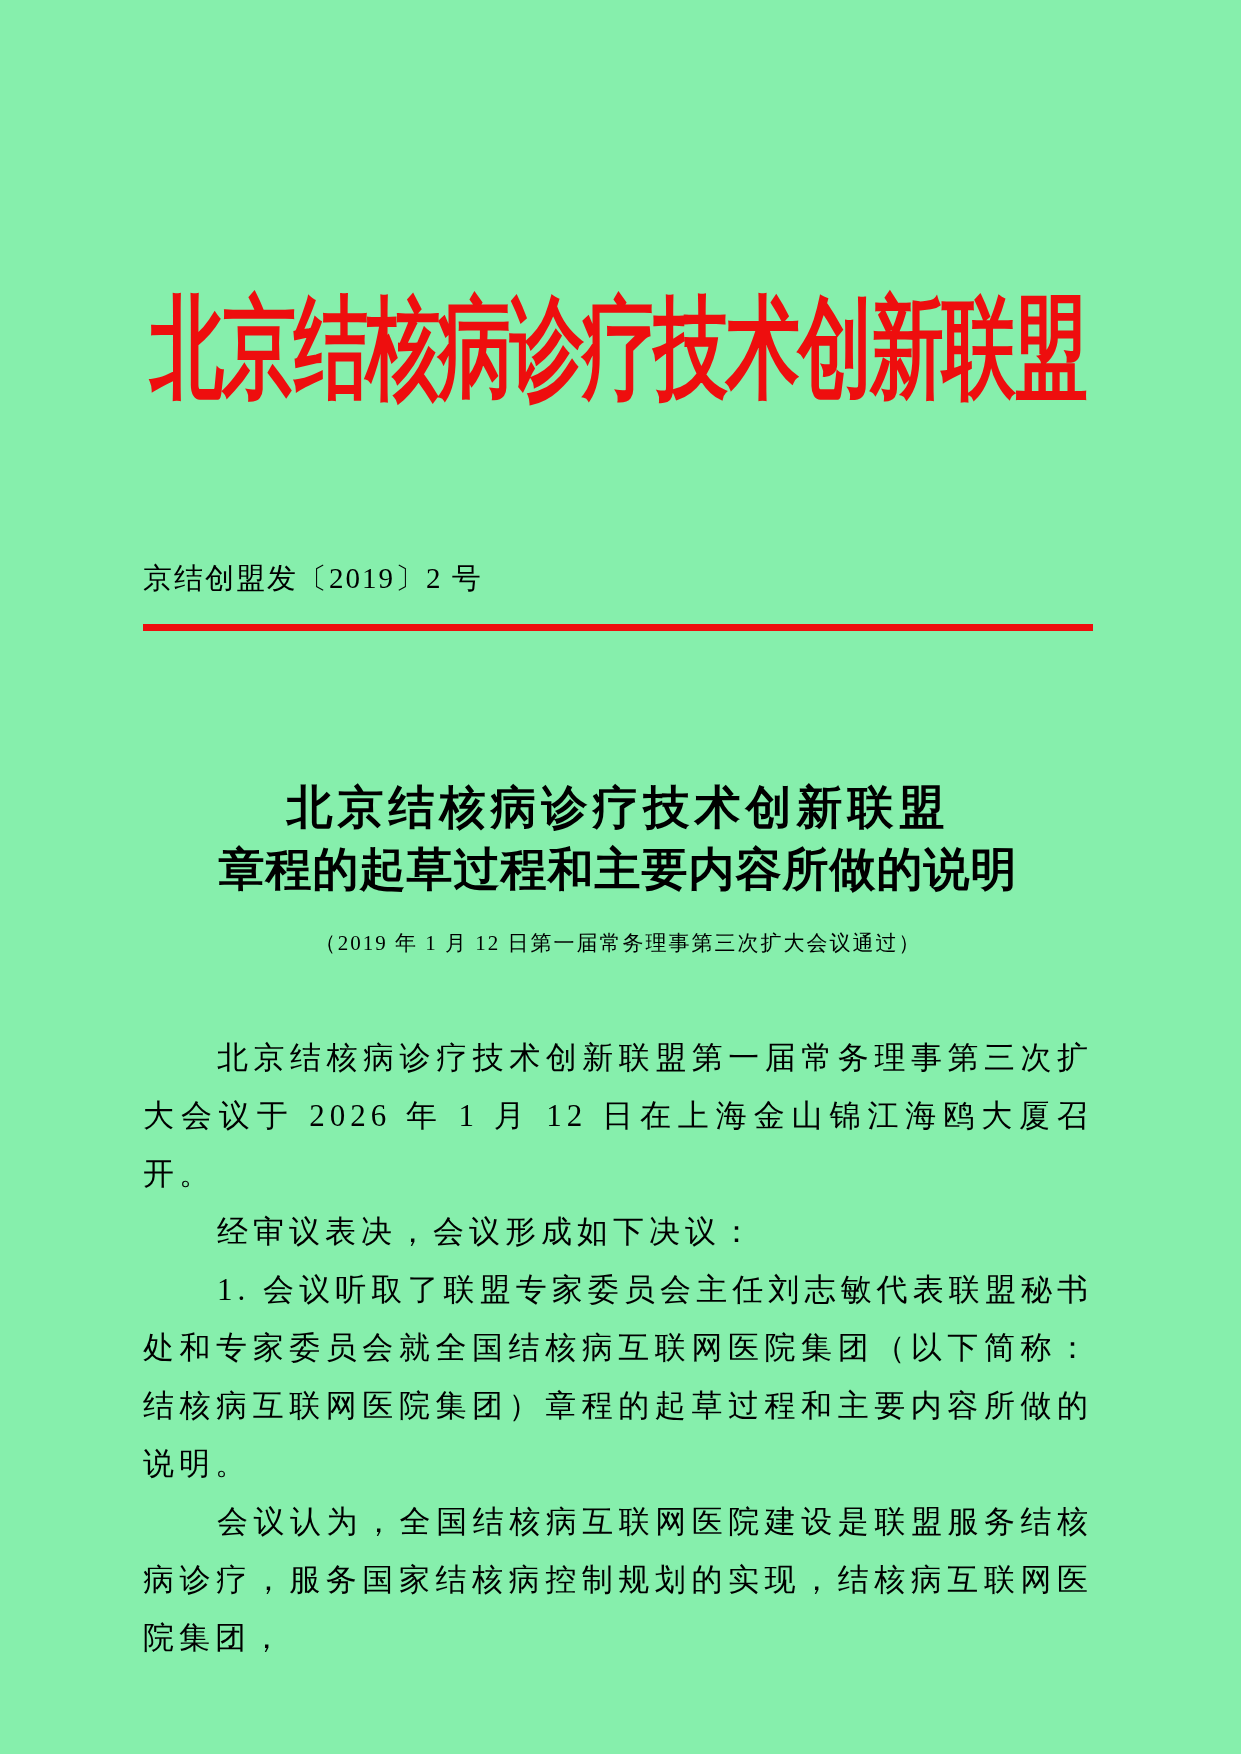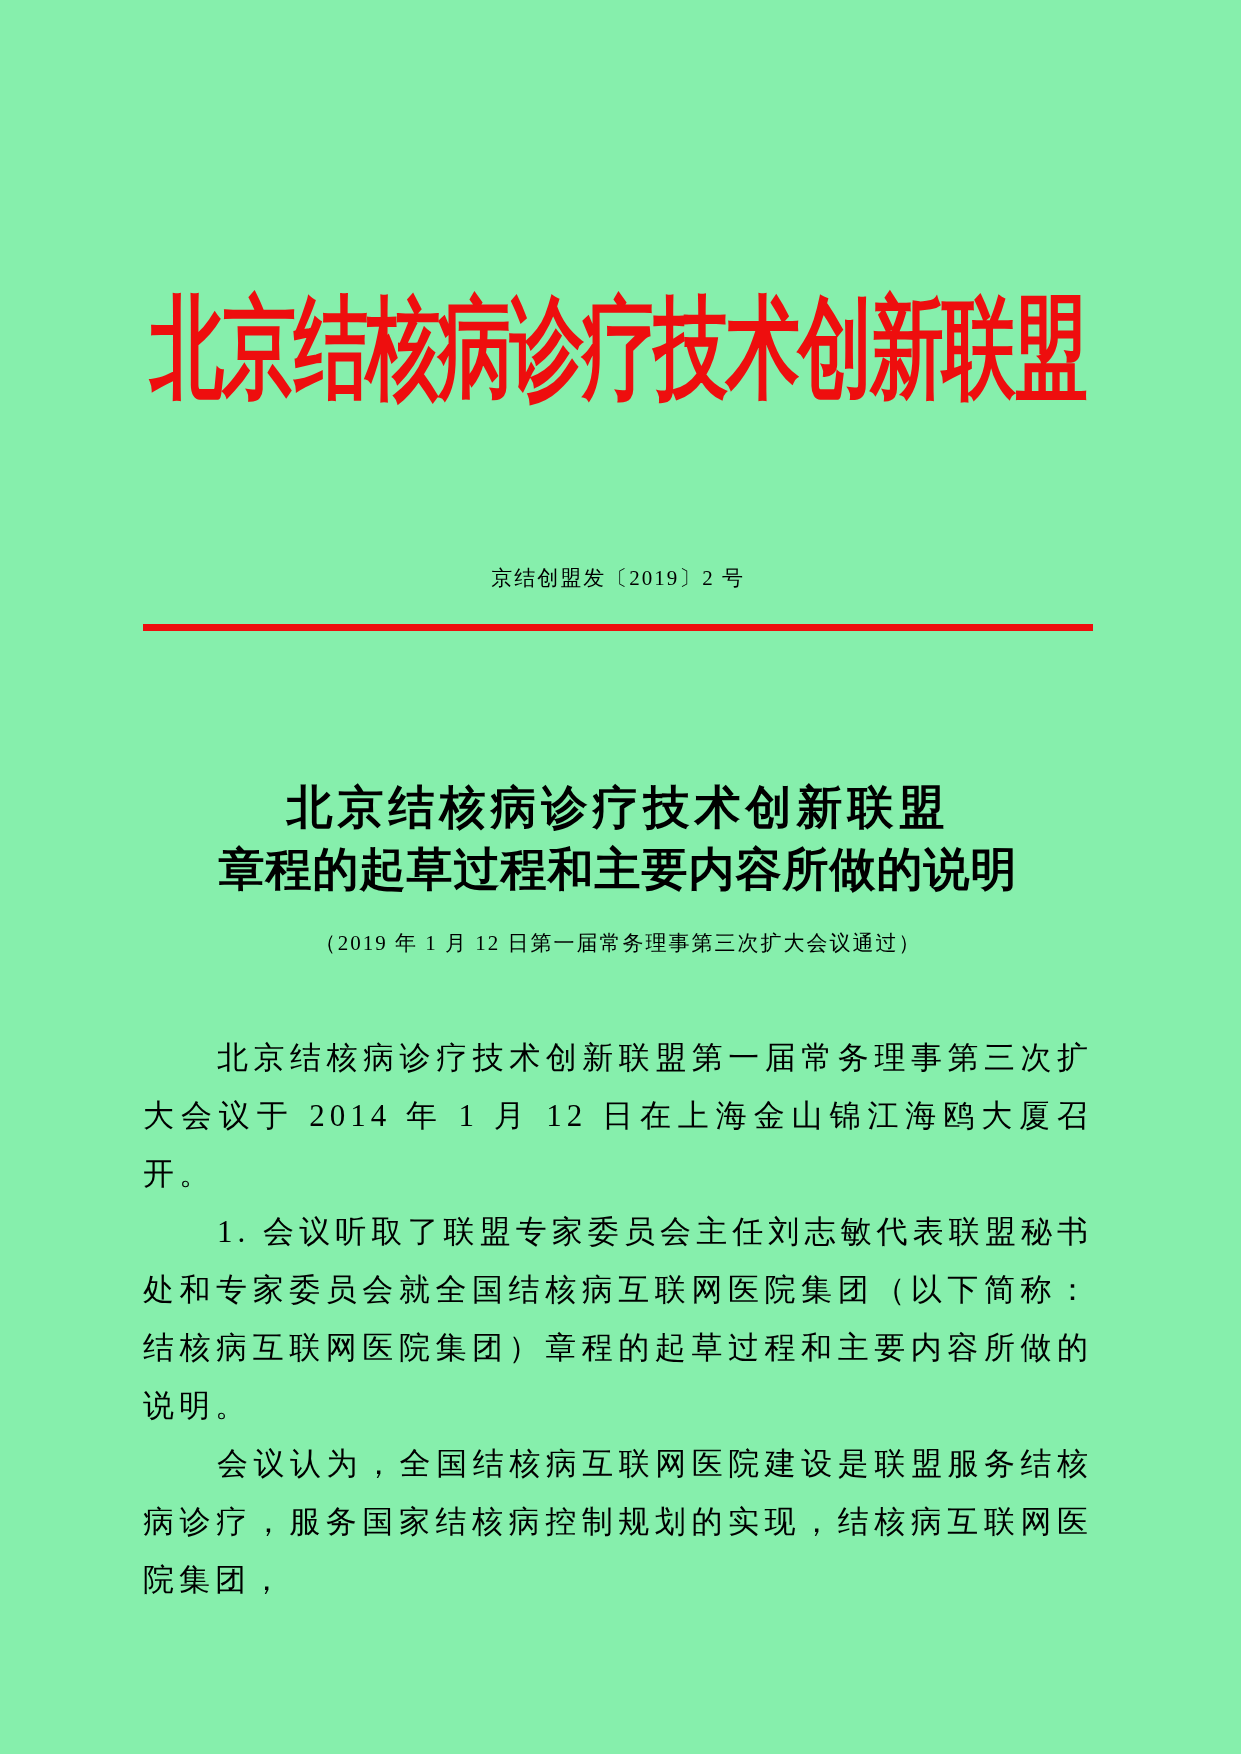--- a/index.html
+++ b/index.html
@@ -41,22 +41,21 @@
     color: var(--red);
     letter-spacing: -2px;
     white-space: nowrap;
     transform: scaleY(1.5);
     transform-origin: center;
   }
 
   
   .doc-number {
     margin-top: 124px;
-    text-align: center;
-    font-size: 21px;
+    font-size: 29px;
     letter-spacing: 2px;
     line-height: 40px;
     white-space: nowrap;
   }
 
   
   .red-divider {
     margin-top: 26px;
     height: 7px;
     background: var(--red);
@@ -110,19 +109,20 @@
     <div class="red-divider"></div>
 
     <div class="doc-title">
       <span class="title-line-1">北京结核病诊疗技术创新联盟</span>
       <span class="title-line-2">章程的起草过程和主要内容所做的说明</span>
     </div>
 
     <div class="doc-subtitle">（2019 年 1 月 12 日第一届常务理事第三次扩大会议通过）</div>
 
     <div class="doc-body">
-      <p>北京结核病诊疗技术创新联盟第一届常务理事第三次扩大会议于 2014 年 1 月 12 日在上海金山锦江海鸥大厦召开。</p>
+      <p>北京结核病诊疗技术创新联盟第一届常务理事第三次扩大会议于 2026 年 1 月 12 日在上海金山锦江海鸥大厦召开。</p>
+      <p>经审议表决，会议形成如下决议：</p>
       <p>1. 会议听取了联盟专家委员会主任刘志敏代表联盟秘书处和专家委员会就全国结核病互联网医院集团（以下简称：结核病互联网医院集团）章程的起草过程和主要内容所做的说明。</p>
       <p>会议认为，全国结核病互联网医院建设是联盟服务结核病诊疗，服务国家结核病控制规划的实现，结核病互联网医院集团，</p>
     </div>
 
   </div>
 </div>
 
 </body></html>

